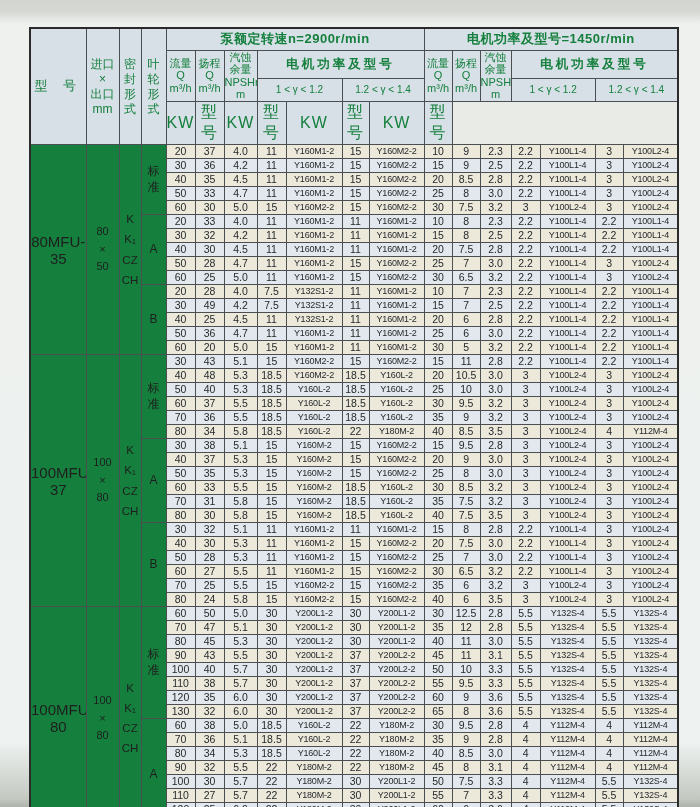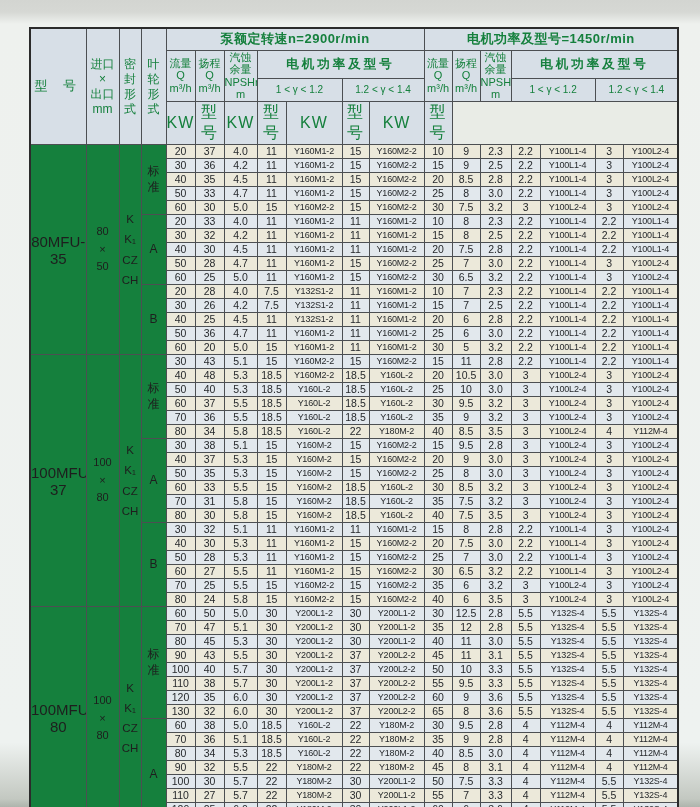--- a/index.html
+++ b/index.html
@@ -310,21 +310,21 @@
           <td>10</td>
           <td>7</td>
           <td>2.3</td>
           <td>2.2</td>
           <td class="mm">Y100L1-4</td>
           <td>2.2</td>
           <td class="mm">Y100L1-4</td>
         </tr>
         <tr class="row-alt">
           <td>30</td>
-          <td>26</td>
+          <td>49</td>
           <td>4.2</td>
           <td>7.5</td>
           <td class="mm">Y132S1-2</td>
           <td>11</td>
           <td class="mm">Y160M1-2</td>
           <td>15</td>
           <td>7</td>
           <td>2.5</td>
           <td>2.2</td>
           <td class="mm">Y100L1-4</td>

